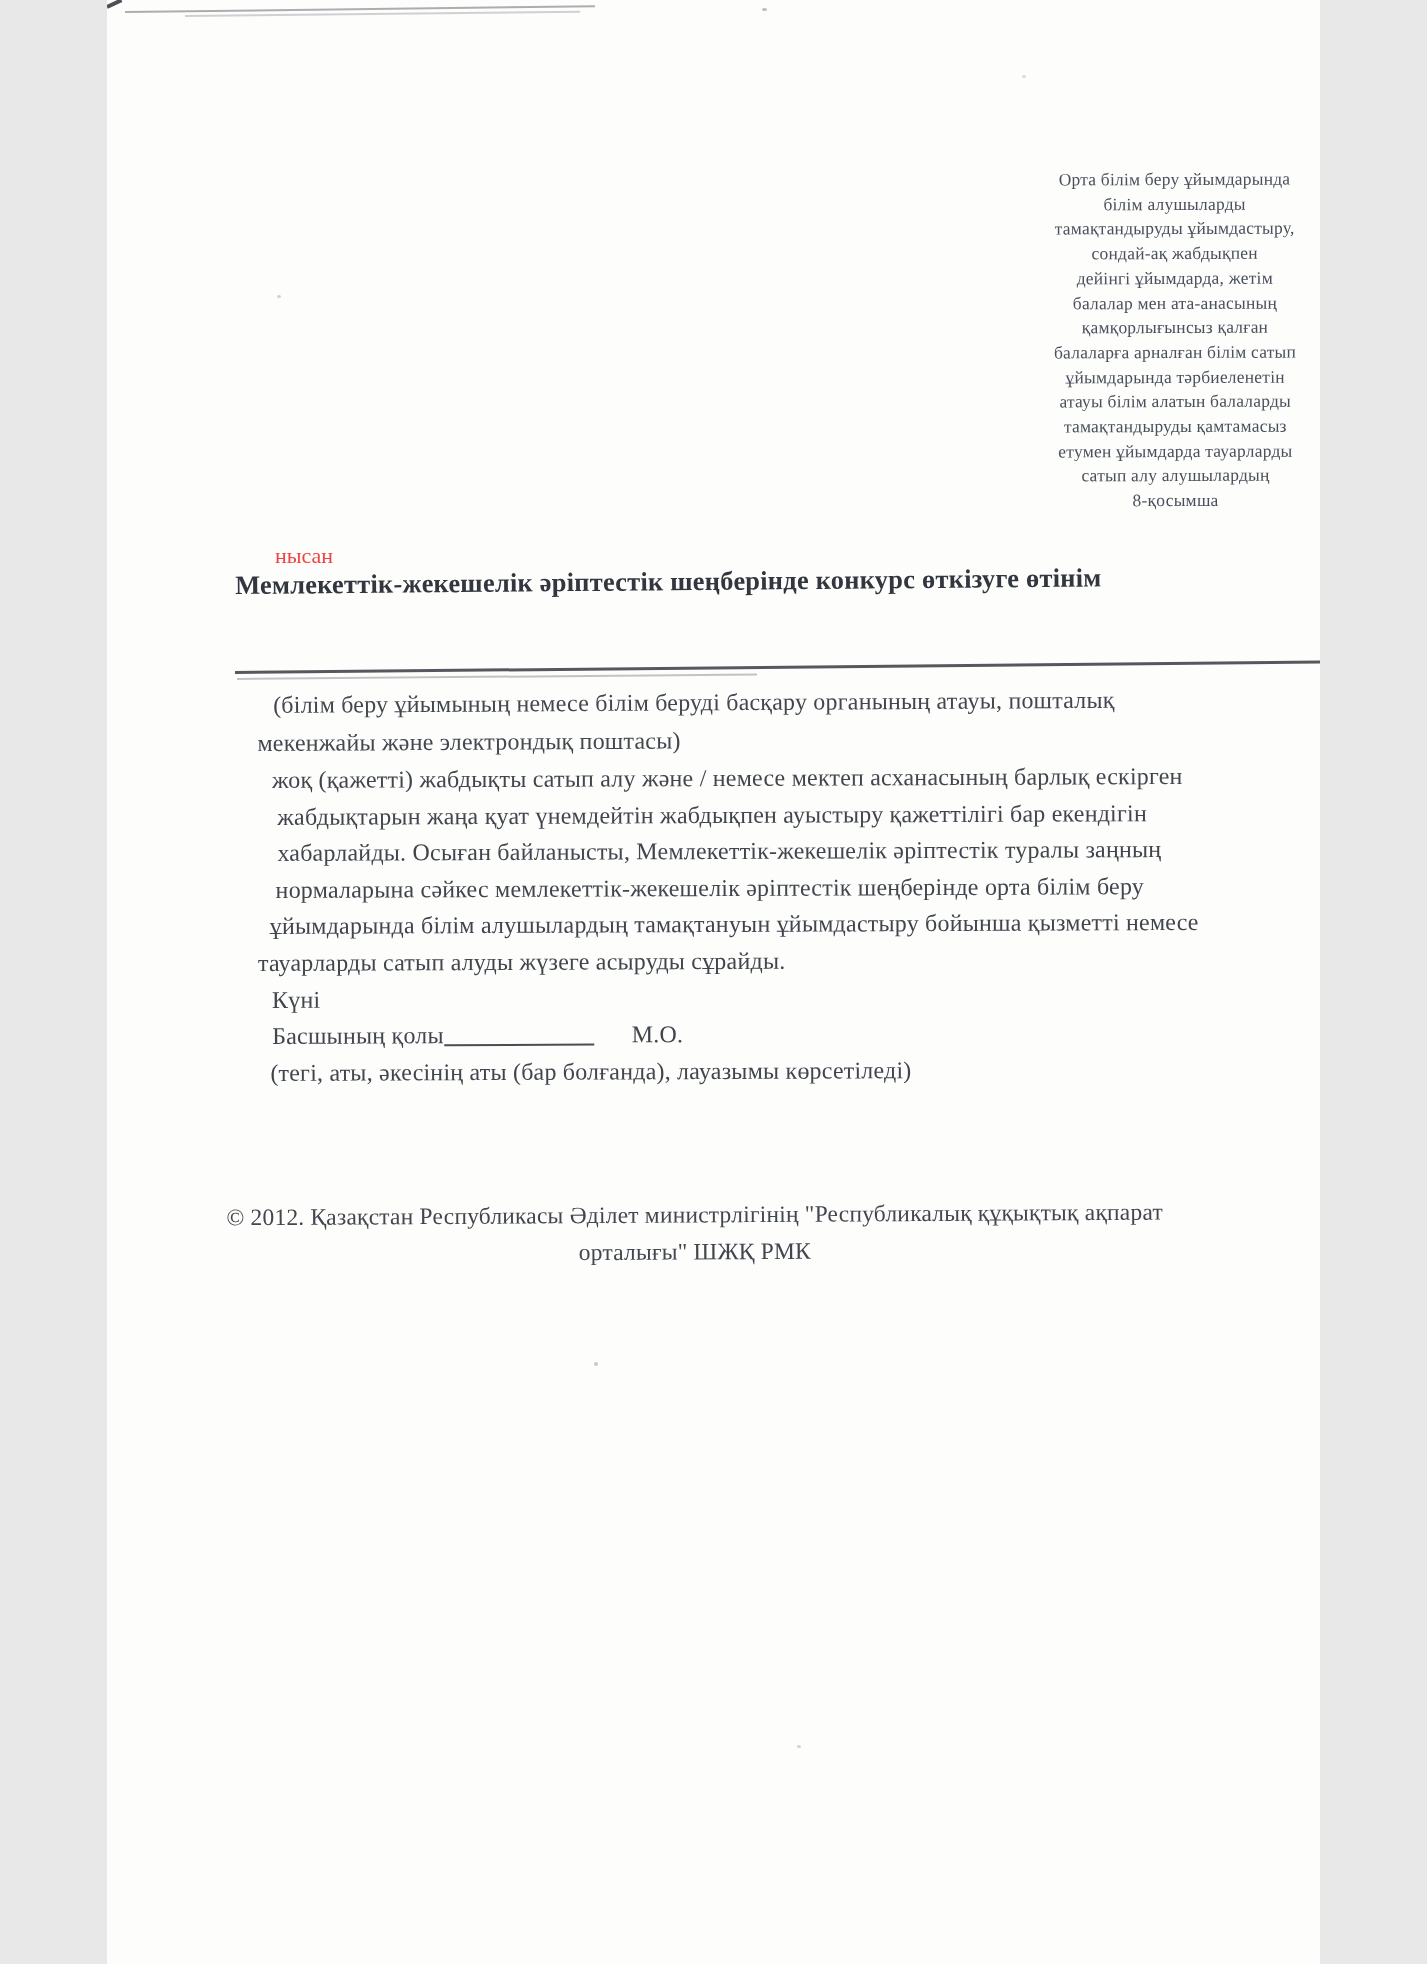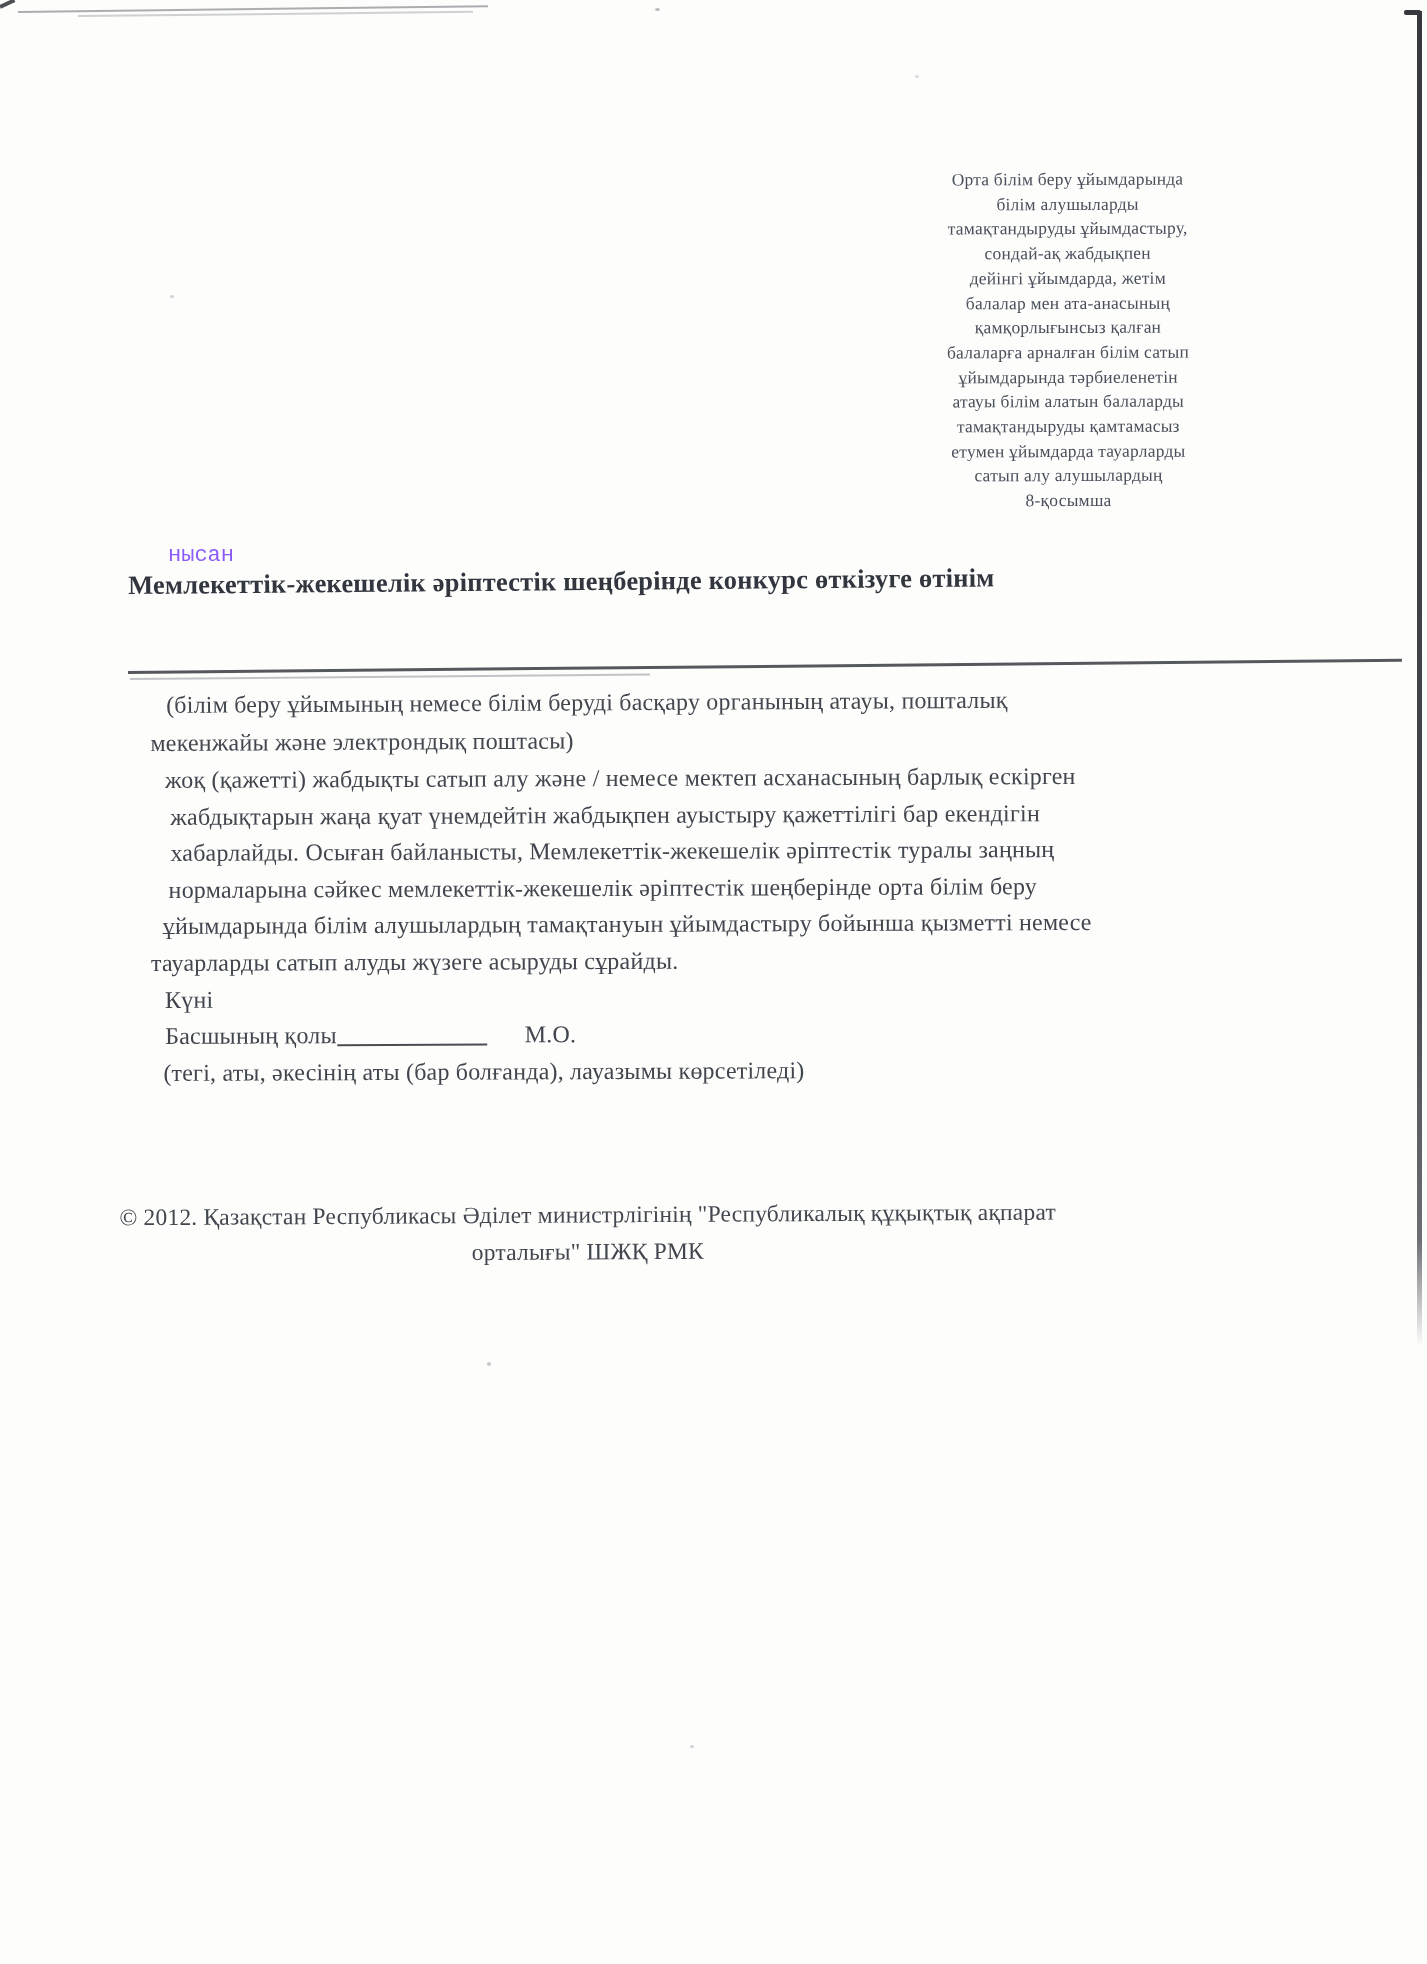--- a/index.html
+++ b/index.html
@@ -1,18 +1,18 @@
 <!DOCTYPE html>
 <html><head>
 <meta charset="utf-8">
 <style>
   html, body { margin:0; padding:0; background:#e8e8e8; }
   .page {
     position:relative;
-    width:1427px; height:1964px;
+    width:1213px; height:1964px;
     margin:0 auto;
     background:#fdfdfc;
     overflow:hidden;
     font-family:"Liberation Serif", "DejaVu Serif", serif;
     color:#41454d;
   }
 
   
   .artifact { position:absolute; pointer-events:none; }
   .top-line-1 { left:18px; top:11px; width:470px; height:2px; background:#8f9296; opacity:.75;
@@ -37,21 +37,21 @@
     text-align:center;
     font-size:17.5px; line-height:24.7px;
     color:#4a505b;
     transform:rotate(-0.2deg);
     letter-spacing:.2px;
   }
 
   
   .form-label {
     position:absolute; left:168px; top:543px;
-    font-size:22px; color:#8b5cf6;font-family:Liberation Mono, monospace;
+    font-size:22px; color:#ef4444;
   }
   .doc-title {
     position:absolute; left:128px; top:570px; width:1000px;
     font-size:26.5px; font-weight:bold; color:#32363e;
     transform:rotate(-0.5deg); transform-origin:left top;
     letter-spacing:.2px;
     white-space:nowrap;
   }
 
   

